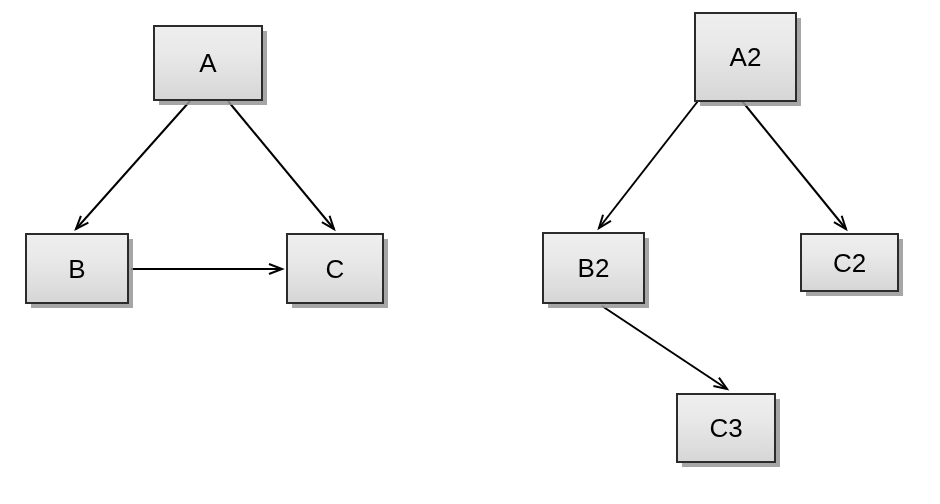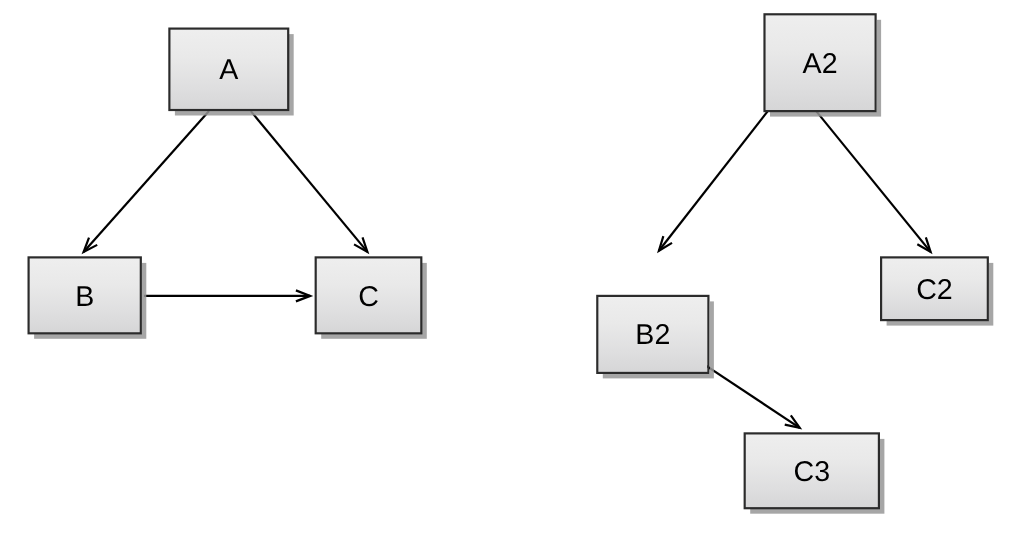--- a/index.html
+++ b/index.html
@@ -85,24 +85,24 @@
       </div>
       <div class="node" style="left: 25px; top: 233px; width: 104px; height: 71px;">
         <span class="node-label">B</span>
       </div>
       <div class="node" style="left: 286px; top: 233px; width: 98px; height: 71px;">
         <span class="node-label">C</span>
       </div>
       <div class="node" style="left: 668px; top: 12px; width: 103px; height: 90px; margin-left: 26px;">
         <span class="node-label">A2</span>
       </div>
-      <div class="node" style="left: 542px; top: 232px; width: 103px; height: 72px; margin-top: 36px;">
+      <div class="node" style="left: 542px; top: 232px; width: 103px; height: 72px;">
         <span class="node-label">B2</span>
       </div>
       <div class="node" style="left: 800px; top: 233px; width: 99px; height: 59px;">
         <span class="node-label">C2</span>
       </div>
-      <div class="node" style="left: 676px; top: 393px; width: 124px; height: 70px;">
+      <div class="node" style="left: 676px; top: 393px; width: 100px; height: 70px;">
         <span class="node-label">C3</span>
       </div>
     </div>
 
 </div>
 
 </body></html>

